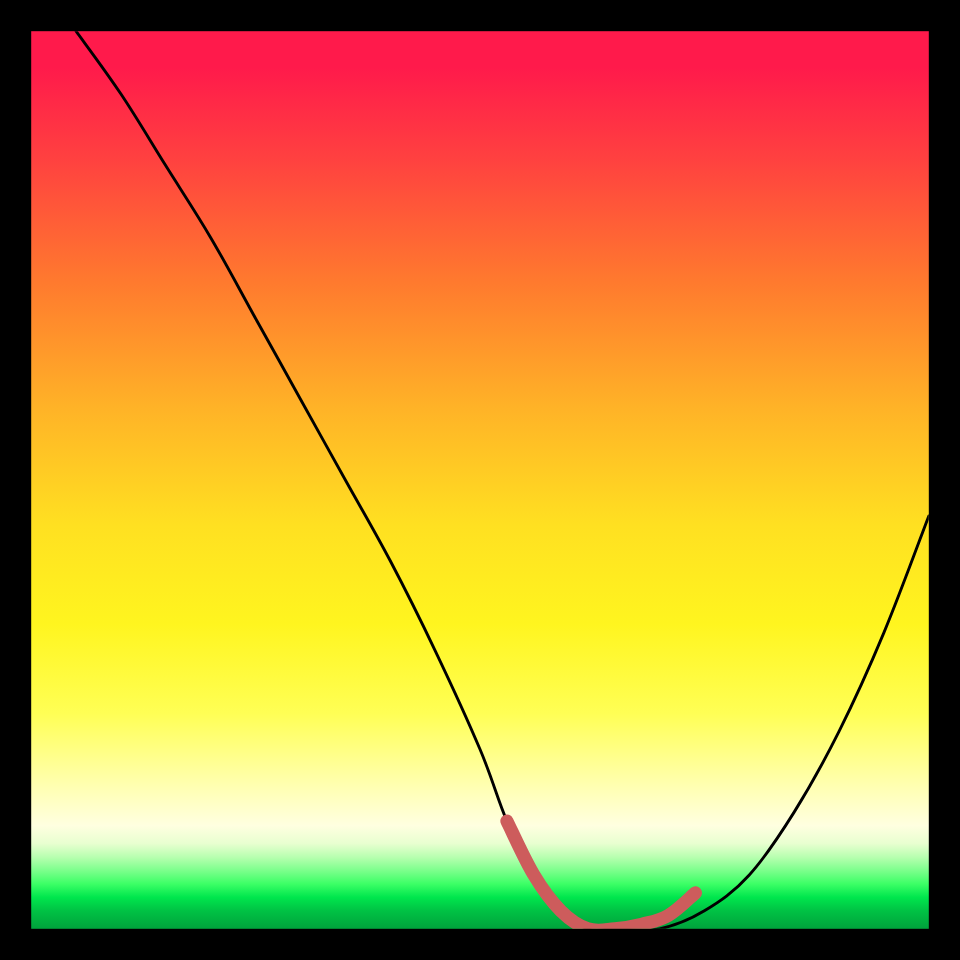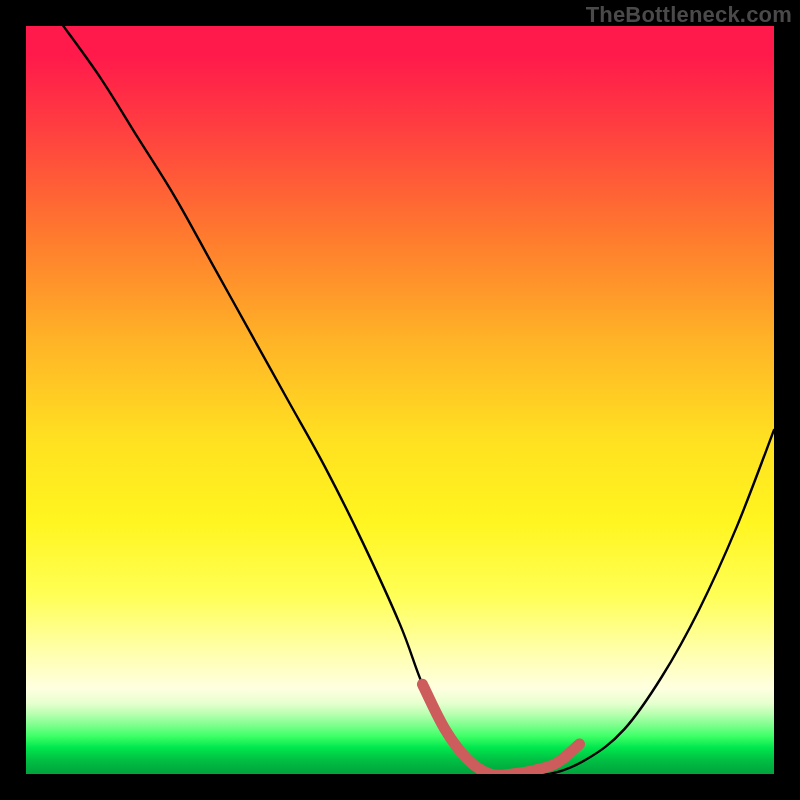--- a/index.html
+++ b/index.html
@@ -65,14 +65,13 @@
 </head>
 <body>
 
 <div class="stage">
   <div class="plot">
     <svg class="curve" viewBox="0 0 748 748" preserveAspectRatio="none">
       <path id="curve-main" fill="none" stroke="#000000" stroke-width="2.4" stroke-linecap="round" stroke-linejoin="round" d="M 37.4,0 C 44.132,9.424800000000003 61.336,32.164 74.8,52.360000000000014 C 88.264,72.55600000000003 98.736,90.65760000000006 112.2,112.20000000000005 C 125.664,133.74240000000003 136.136,149.1512 149.6,172.03999999999996 C 163.064,194.92879999999994 173.536,215.12479999999994 187,239.35999999999996 C 200.464,263.5952 210.936,282.4448 224.4,306.68 C 237.864,330.9152 248.336,349.7648 261.8,374 C 275.264,398.2352 285.736,415.7384 299.2,441.32 C 312.664,466.9016 323.136,487.8456 336.6,516.12 C 350.064,544.3944 363.2288,572.8184 374,598.4 C 384.7712,623.9816 388.3616,639.3904 396.44,658.24 C 404.5184,677.0896 410.80160000000006,689.6560000000001 418.88000000000005,703.12 C 426.95840000000004,716.584 433.2416,724.9616 441.32,733.04 C 449.3984,741.1184 455.6816,745.3072 463.76,748 C 471.8384,750.6928 475.42879999999997,748 486.2,748 C 496.9712,748 510.136,750.6928 523.6,748 C 537.0640000000001,745.3072 547.5360000000001,741.1184 561,733.04 C 574.4639999999999,724.9616 584.936,717.9304 598.4,703.12 C 611.8639999999999,688.3096 622.3359999999999,672.3024 635.8,650.76 C 649.264,629.2176 659.736,610.368 673.2,583.44 C 686.6640000000001,556.5120000000001 697.1360000000001,533.4736 710.6,501.15999999999997 C 724.064,468.84639999999996 741.268,421.42319999999995 748,403.91999999999996"></path>
       <path id="curve-hl" fill="none" stroke="#cd5c5c" stroke-width="11" stroke-linecap="round" stroke-linejoin="round" d="M 396.44,658.24 C 400.4792,666.3184 410.80160000000006,689.6560000000001 418.88000000000005,703.12 C 426.95840000000004,716.584 433.2416,724.9616 441.32,733.04 C 449.3984,741.1184 455.6816,745.3072 463.76,748 C 471.8384,750.6928 478.1216,748.6732 486.2,748 C 494.2784,747.3268 500.56160000000006,746.2796 508.64000000000004,744.26 C 516.7184,742.2404 523.0015999999999,741.4924 531.0799999999999,736.78 C 539.1583999999999,732.0676 549.4807999999999,721.446 553.52,718.08"></path>
     </svg>
   </div>
-  <div class="watermark">TheBottleneck.com</div>
 </div>
 
 </body></html>

